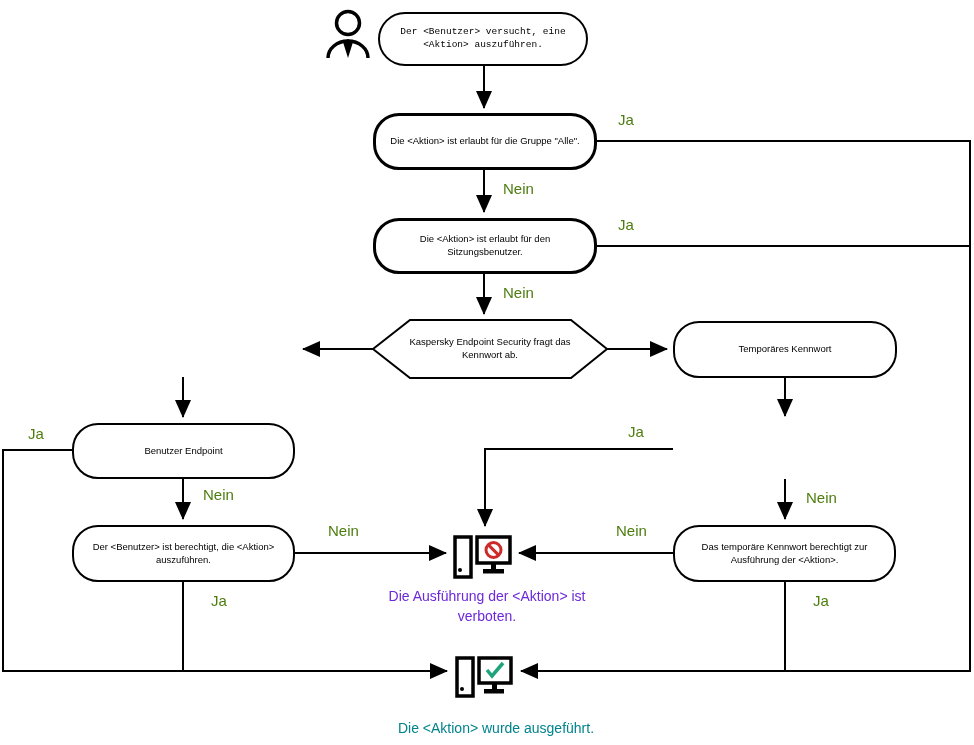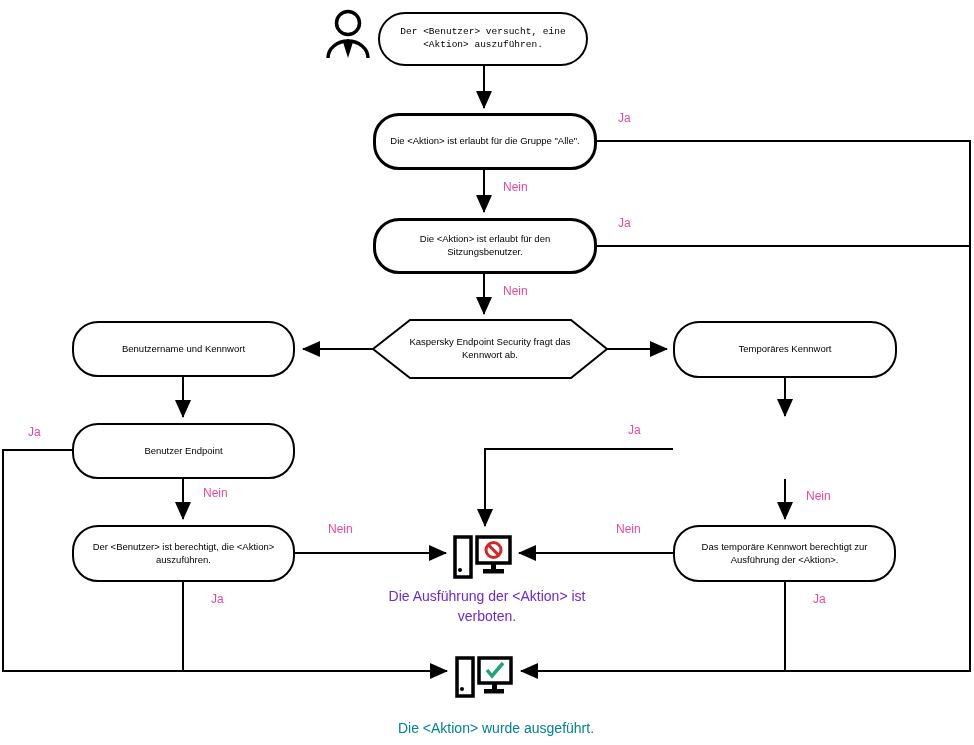--- a/index.html
+++ b/index.html
@@ -10,21 +10,21 @@
   svg.layer { position:absolute; left:0; top:0; }
   .node {
     position:absolute; display:flex; align-items:center; justify-content:center;
     text-align:center; font-size:9.5px; line-height:1.35; color:#000;
     box-sizing:border-box; background:#fff; padding:2px 8px;border-radius:26px;
   }
   .box  { border:2px solid #000; }
   .box-thick { border:3px solid #000; }
   .stadium { border:2px solid #000; border-radius:28px; padding:2px 14px;font-family:Liberation Mono, monospace; }
   .hex-label { background:transparent; padding:2px 4px; }
-  .edge-label { position:absolute; font-size:12px; color:#ec4899; white-space:nowrap; }
+  .edge-label { position:absolute; font-size:15px; color:#4d7c0f; white-space:nowrap; }
   .outcome {
     position:absolute; text-align:center; font-size:14px; line-height:1.45;
     white-space:normal;
   }
   .outcome.denied   { color:#6d28d9; }
   .outcome.executed { color:#00838C; white-space:nowrap; }
 </style>
 </head>
 <body>
 
@@ -88,21 +88,20 @@
   </svg>
 
   <div class="node stadium" style="left:378px; top:12px; width:210px; height:54px;">Der &lt;Benutzer&gt; versucht, eine &lt;Aktion&gt; auszuführen.</div>
 
   <div class="node box-thick" style="left:373px; top:113px; width:224px; height:57px;">Die &lt;Aktion&gt; ist erlaubt für die Gruppe "Alle".</div>
 
   <div class="node box-thick" style="left:373px; top:218px; width:224px; height:56px;">Die &lt;Aktion&gt; ist erlaubt für den Sitzungsbenutzer.</div>
 
   <div class="node hex-label" style="left:393px; top:321px; width:194px; height:56px;">Kaspersky Endpoint Security fragt das Kennwort ab.</div>
 
-  <div class="node box" style="left:72px; top:321px; width:223px; height:56px;">Benutzername und Kennwort</div>
 
   <div class="node box" style="left:673px; top:321px; width:224px; height:57px;">Temporäres Kennwort</div>
 
   <div class="node box" style="left:72px; top:423px; width:223px; height:56px;">Benutzer Endpoint</div>
 
   <div class="node box" style="left:72px; top:525px; width:223px; height:57px;">Der &lt;Benutzer&gt; ist berechtigt, die &lt;Aktion&gt; auszuführen.</div>
 
 
   <div class="node box" style="left:673px; top:525px; width:223px; height:57px;">Das temporäre Kennwort berechtigt zur Ausführung der &lt;Aktion&gt;.</div>
 

